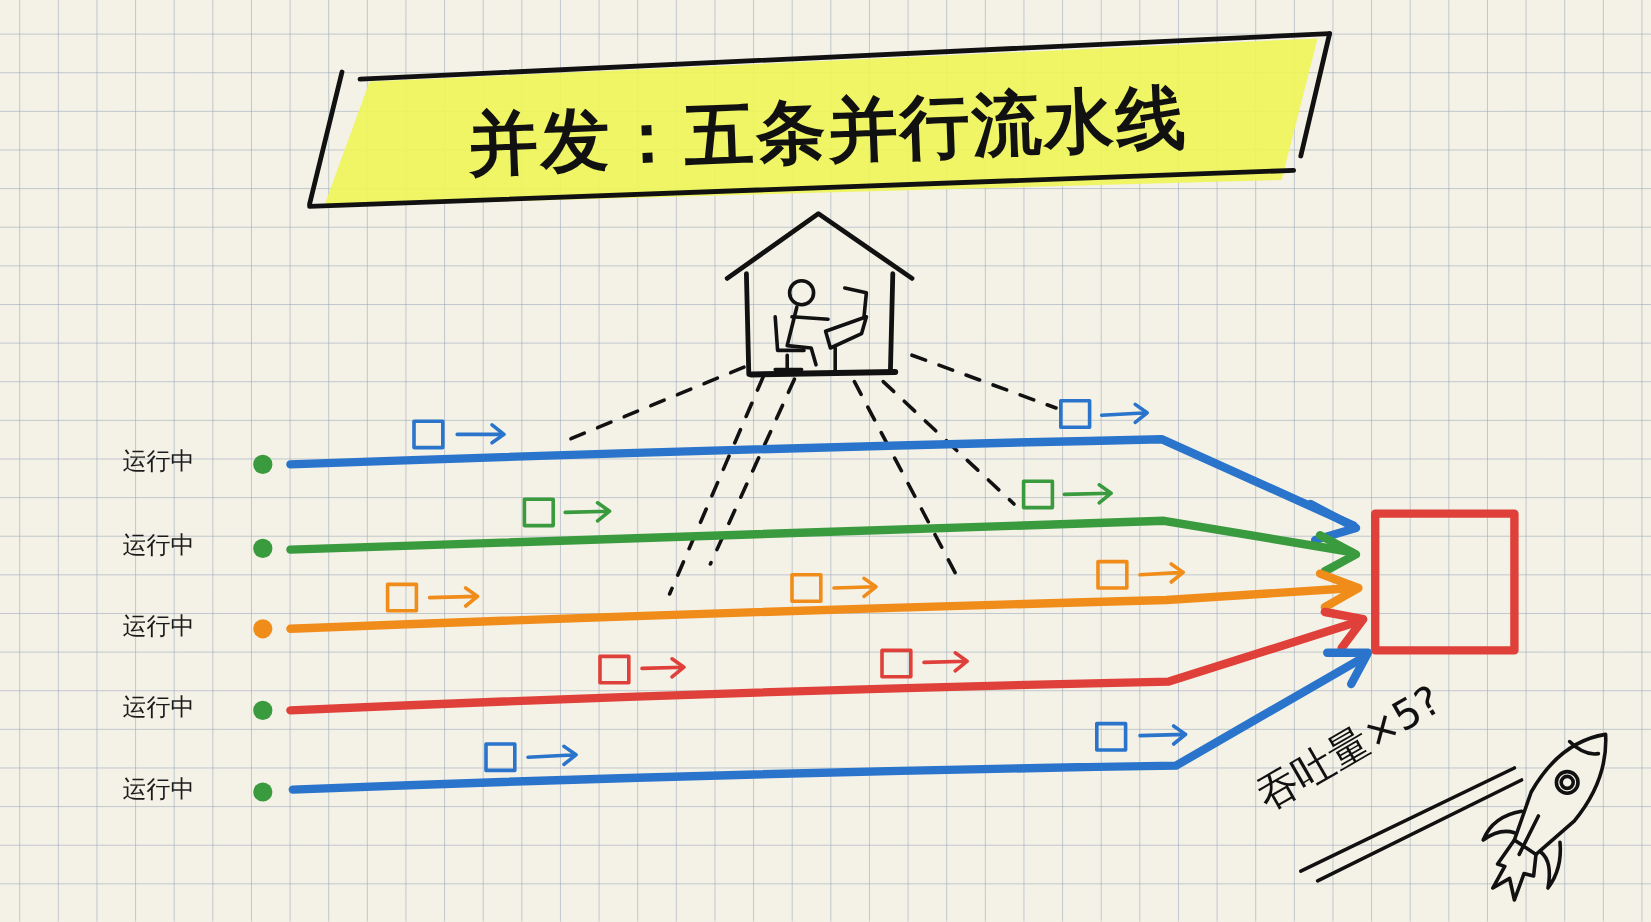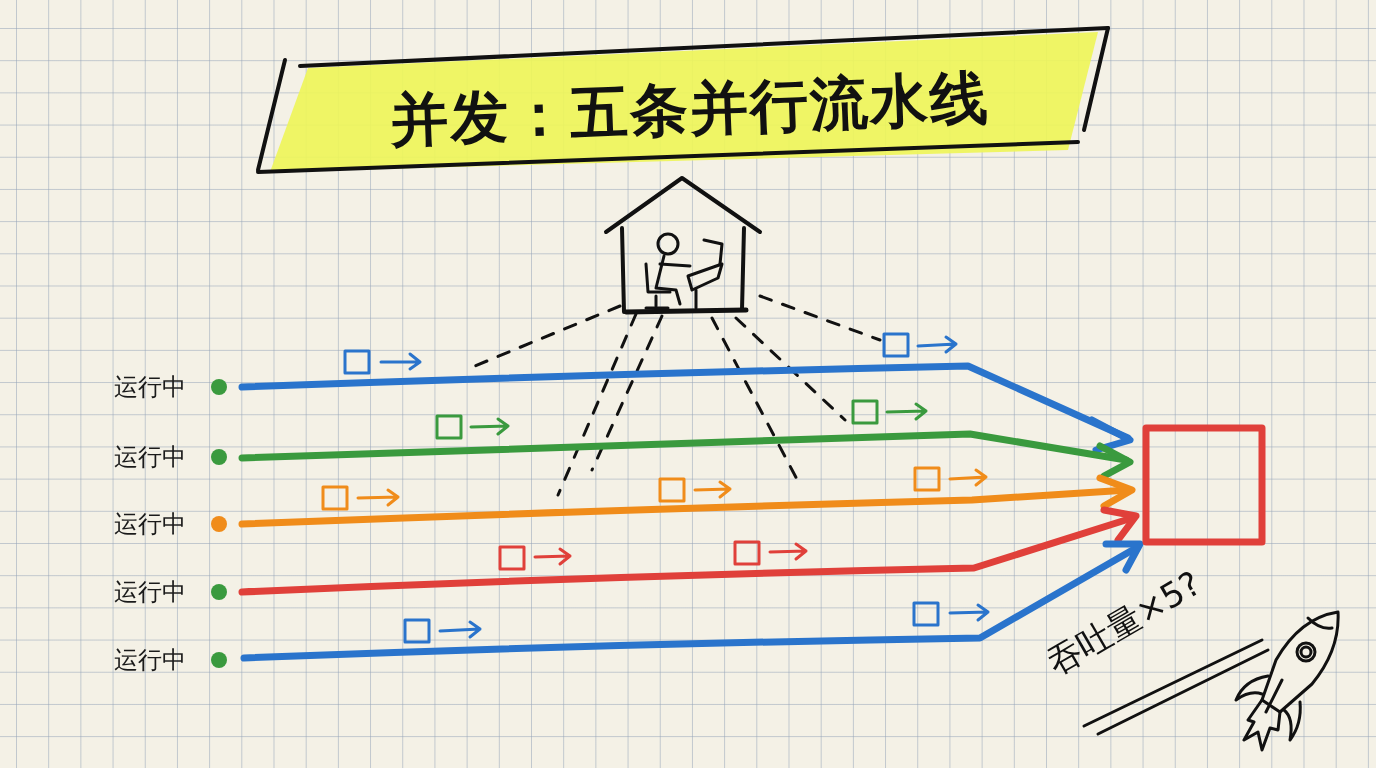--- a/index.html
+++ b/index.html
@@ -15,21 +15,21 @@
   }
   .stage { position:absolute; left:0; top:0; width:1376px; height:768px; }
   svg.draw { position:absolute; left:0; top:0; }
   .title {
     position:absolute; left:300px; top:62px; width:780px; height:96px;
     display:flex; align-items:center; justify-content:center;
     font-family:"DejaVu Sans", sans-serif; font-weight:bold; font-size:58px;
     color:#111; transform:rotate(-2.2deg); letter-spacing:2px;
   }
   .lane-label {
-    position:absolute; left:114px; font-size:24px; color:#1a1a1a;
+    position:absolute; left:102px; font-size:20px; color:#1a1a1a;
     font-family:"DejaVu Sans", sans-serif;
   }
   .throughput {
     position:absolute; left:1062px; top:640px; font-size:34px; color:#111;
     transform:rotate(-30deg); transform-origin:left bottom;
     font-family:"DejaVu Sans", sans-serif; white-space:nowrap;
   }
 </style>
 </head>
 <body>

